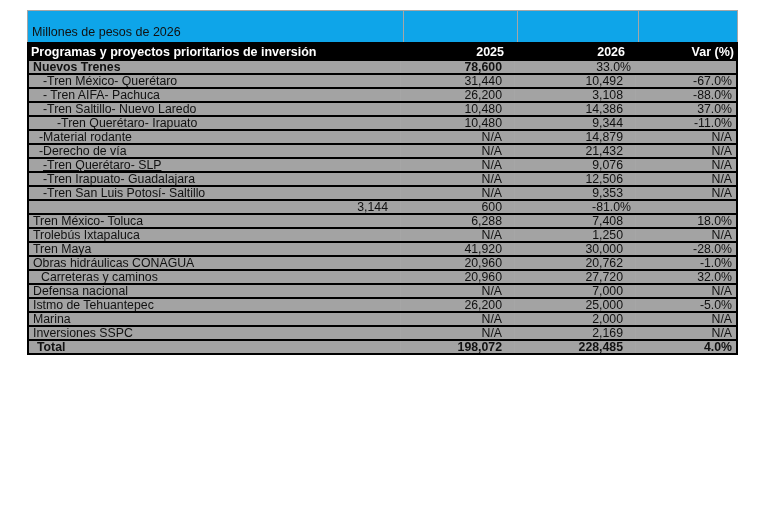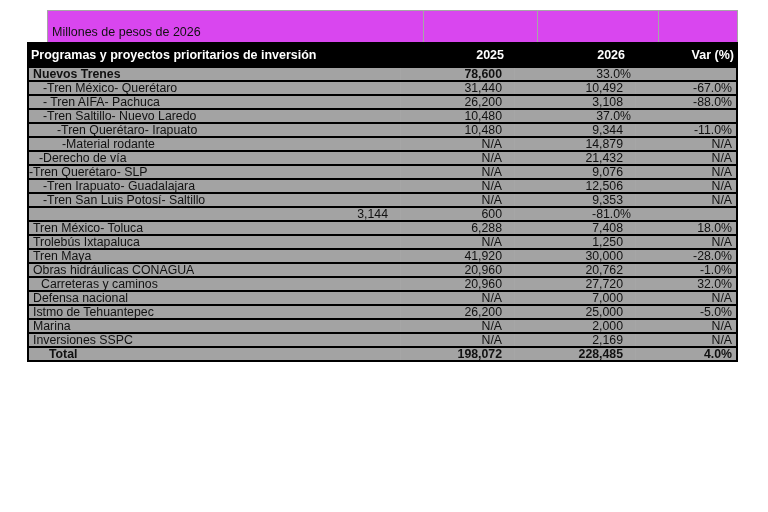--- a/index.html
+++ b/index.html
@@ -25,33 +25,32 @@
   }
   .grid-row {
     display: grid;
     grid-template-columns: 375px 114px 121px 1fr;
   }
   
   .title-row {
     height: 32px;
     border: 1px solid var(--grid-light);
     border-bottom: none;
-    background: #d946ef;
-    margin-left: 20px;
+    background: #0ea5e9;
   }
   .title-row .cell {
     display: flex;
     align-items: flex-end;
     padding: 0 4px 3px 4px;
     font-size: 12.5px;
   }
   .title-row .cell + .cell { border-left: 1px solid var(--grid-light); }
   
   .header-row {
-    height: 26px;
+    height: 19px;
     background: var(--header-bg);
     color: var(--header-text);
     font-weight: 700;
     font-size: 12.5px;
   }
   .header-row .cell {
     display: flex;
     align-items: center;
   }
   .header-row .h-label { padding-left: 4px; }
@@ -135,55 +134,59 @@
     <div class="cell c-num c-2026">
 
       <span class="v26">3,108</span>
     </div>
     <div class="cell c-var">-88.0%</div>
   </div>
 
   <div class="row">
     <div class="cell c-label" style="padding-left: 14px;">-Tren Saltillo- Nuevo Laredo</div>
     <div class="cell c-num c-2025">10,480</div>
+    <div class="cell c-num c-2026">
+
+      <span class="v26">14,386</span>
+    </div>
     <div class="cell c-var">37.0%</div>
   </div>
 
   <div class="row">
     <div class="cell c-label" style="padding-left: 28px;">-Tren Querétaro- Irapuato</div>
     <div class="cell c-num c-2025">10,480</div>
     <div class="cell c-num c-2026">
 
       <span class="v26">9,344</span>
     </div>
     <div class="cell c-var">-11.0%</div>
   </div>
 
   <div class="row">
-    <div class="cell c-label" style="padding-left: 10px; margin-left: 23px;">-Material rodante</div>
+    <div class="cell c-label" style="padding-left: 10px;">-Material rodante</div>
     <div class="cell c-num c-2025">N/A</div>
     <div class="cell c-num c-2026">
 
       <span class="v26">14,879</span>
     </div>
     <div class="cell c-var">N/A</div>
   </div>
 
   <div class="row">
     <div class="cell c-label" style="padding-left: 10px;">-Derecho de vía</div>
     <div class="cell c-num c-2025">N/A</div>
     <div class="cell c-num c-2026">
 
       <span class="v26">21,432</span>
     </div>
     <div class="cell c-var">N/A</div>
   </div>
 
   <div class="row">
-    <div class="cell c-label" style="">-Tren Querétaro- SLP</div>
+    <div class="cell c-label" style="padding-left: 14px; text-decoration: underline;">-Tren Querétaro- SLP</div>
     <div class="cell c-num c-2025">N/A</div>
     <div class="cell c-num c-2026">
 
       <span class="v26">9,076</span>
     </div>
     <div class="cell c-var">N/A</div>
   </div>
 
   <div class="row">
     <div class="cell c-label" style="padding-left: 14px;">-Tren Irapuato- Guadalajara</div>
@@ -298,21 +301,21 @@
     <div class="cell c-label" style="padding-left: 4px;">Inversiones SSPC</div>
     <div class="cell c-num c-2025">N/A</div>
     <div class="cell c-num c-2026">
 
       <span class="v26">2,169</span>
     </div>
     <div class="cell c-var">N/A</div>
   </div>
 
   <div class="row bold-label bold-values bold-var">
-    <div class="cell c-label" style="padding-left: 20px;">Total</div>
+    <div class="cell c-label" style="padding-left: 8px;">Total</div>
     <div class="cell c-num c-2025">198,072</div>
     <div class="cell c-num c-2026">
 
       <span class="v26">228,485</span>
     </div>
     <div class="cell c-var">4.0%</div>
   </div>
 </div>
 </div>
 

